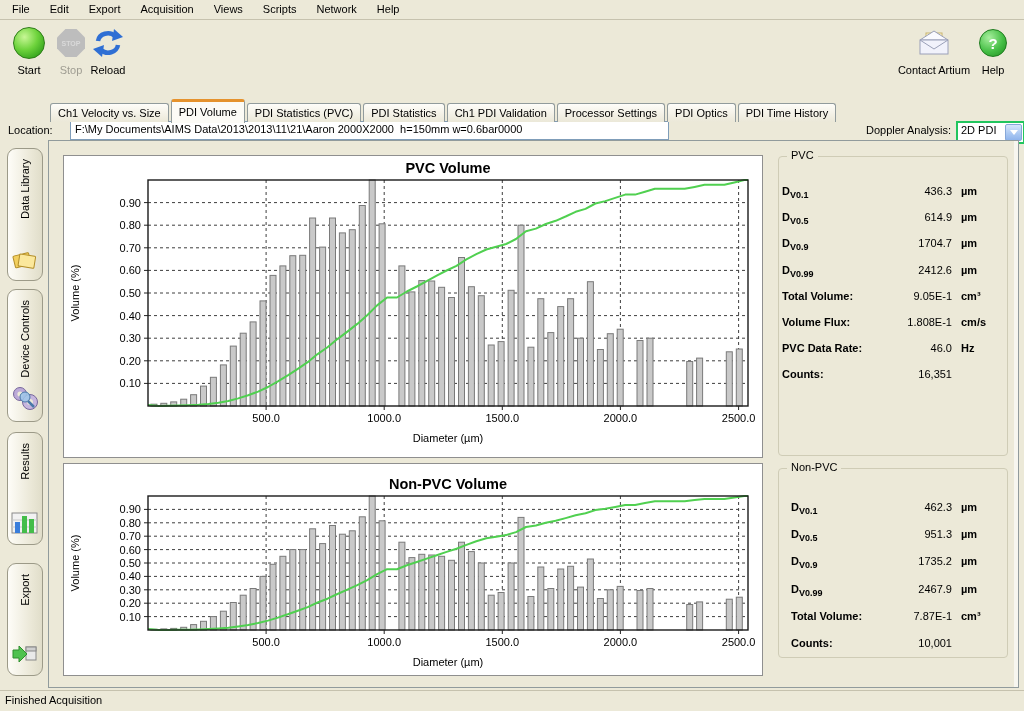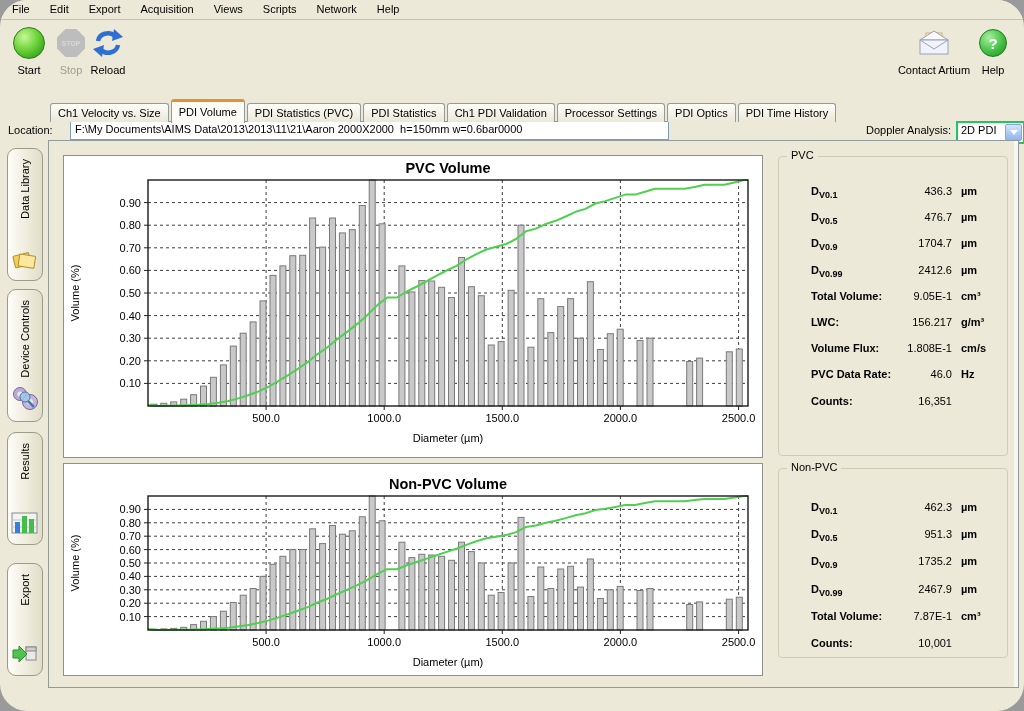--- a/index.html
+++ b/index.html
@@ -1,17 +1,17 @@
 <!DOCTYPE html>
 <html><head>
 <meta charset="utf-8">
 <style>
   html,body{margin:0;padding:0;background:#9a9a9a;}
   #app{position:relative;width:1024px;height:711px;background:#ece9d8;
-       font-family:"Liberation Sans",sans-serif;font-size:11px;color:#000;overflow:hidden;border-radius:27px;}
+       font-family:"Liberation Sans",sans-serif;font-size:11px;color:#000;overflow:hidden;}
 
   
   .menubar{position:absolute;left:0;top:0;width:100%;height:19px;display:flex;align-items:center;
            background:#ece9d8;border-bottom:1px solid #c6c2ae;}
   .menu-item{padding:2px 10px 3px 10px;cursor:default;}
   .menu-item:first-child{margin-left:2px;}
 
   
   .toolbar{position:absolute;left:0;top:20px;width:100%;height:64px;}
   .tool{position:absolute;top:4px;text-align:center;}
@@ -69,23 +69,23 @@
   .bar{fill:#c9c9c9;stroke:#7a7a7a;stroke-width:1;}
   .cum{fill:none;stroke-width:2;stroke-linejoin:round;}
   .frame{fill:none;stroke:#1a1a1a;stroke-width:1.4;}
   .ctitle{font:bold 14.5px "Liberation Sans",sans-serif;fill:#000;}
   .clab{font:11px "Liberation Sans",sans-serif;fill:#000;}
 
   
   .gbox{position:absolute;left:778px;width:230px;box-sizing:border-box;border:1px solid #cfccb6;
     border-radius:4px;}
   #pvc-box{top:156px;height:300px;padding-top:28px;}
-  #npvc-box{top:468px;height:190px;padding-top:32px;}
+  #npvc-box{top:468px;height:190px;padding-top:32px;padding-left:9px;}
   .gbox-title{position:absolute;top:-8px;left:8px;background:#ece9d8;padding:0 4px;}
-  .prow{display:flex;align-items:baseline;margin:0 10px 11px 32px;}
+  .prow{display:flex;align-items:baseline;margin:0 10px 11px 3px;}
   #npvc-box .prow{margin-bottom:12px;}
   .lbl{flex:1;font-weight:bold;}
   .lbl sub{font-size:9px;font-weight:bold;}
   .val{width:60px;text-align:right;}
   .unit{width:36px;font-weight:bold;padding-left:9px;}
 
   
   .statusbar{position:absolute;left:0;top:690px;width:100%;height:21px;box-sizing:border-box;
     border-top:1px solid #c6c2ae;padding:3px 0 0 5px;background:#ece9d8;}
 </style>
@@ -433,44 +433,39 @@
 
   <div class="gbox" id="pvc-box">
     <div class="gbox-title">PVC</div>
     <div class="prow">
       <span class="lbl"><span>D</span><sub>V0.1</sub></span>
       <span class="val">436.3</span>
       <span class="unit">µm</span>
     </div>
     <div class="prow">
       <span class="lbl"><span>D</span><sub>V0.5</sub></span>
-      <span class="val">476.7</span>
+      <span class="val">614.9</span>
       <span class="unit">µm</span>
     </div>
     <div class="prow">
       <span class="lbl"><span>D</span><sub>V0.9</sub></span>
       <span class="val">1704.7</span>
       <span class="unit">µm</span>
     </div>
     <div class="prow">
       <span class="lbl"><span>D</span><sub>V0.99</sub></span>
       <span class="val">2412.6</span>
       <span class="unit">µm</span>
     </div>
     <div class="prow">
       <span class="lbl"><span>Total Volume:</span><sub></sub></span>
       <span class="val">9.05E-1</span>
       <span class="unit">cm³</span>
     </div>
     <div class="prow">
-      <span class="lbl"><span>LWC:</span><sub></sub></span>
-      <span class="val">156.217</span>
-      <span class="unit">g/m³</span>
-    </div>
-    <div class="prow">
       <span class="lbl"><span>Volume Flux:</span><sub></sub></span>
       <span class="val">1.808E-1</span>
       <span class="unit">cm/s</span>
     </div>
     <div class="prow">
       <span class="lbl"><span>PVC Data Rate:</span><sub></sub></span>
       <span class="val">46.0</span>
       <span class="unit">Hz</span>
     </div>
     <div class="prow">
@@ -507,13 +502,16 @@
       <span class="val">7.87E-1</span>
       <span class="unit">cm³</span>
     </div>
     <div class="prow">
       <span class="lbl"><span>Counts:</span><sub></sub></span>
       <span class="val">10,001</span>
       <span class="unit"></span>
     </div>
   </div>
 
+  <div class="statusbar">
+    <span>Finished Acquisition</span>
+  </div>
 </div>
 
 </body></html>

